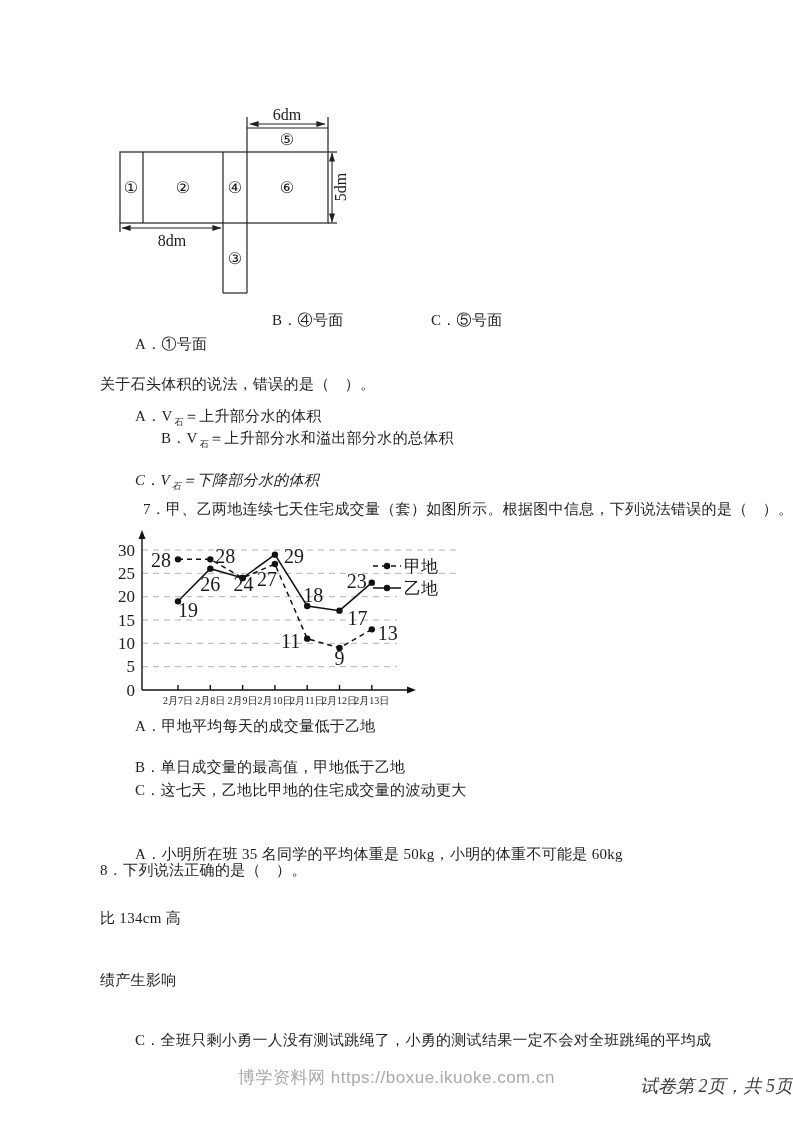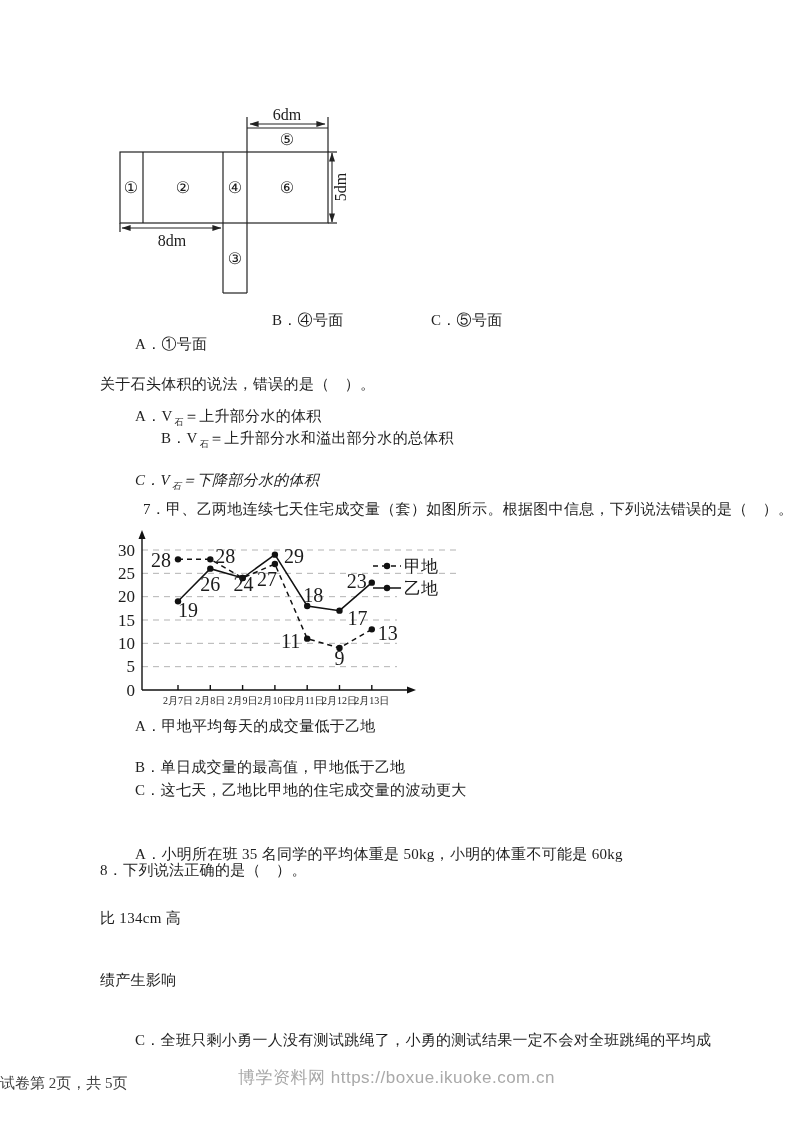--- a/index.html
+++ b/index.html
@@ -23,22 +23,22 @@
   .dlabel { font-size:20px; }
   .ytick { font-size:17px; }
   .xtick { font-size:10px; }
   .legend-text { font-size:17px; }
   .watermark {
     position:absolute; top:1066px; left:0; width:100%; text-align:center;
     color:#a9a9a9; font-family:"Liberation Sans","DejaVu Sans",sans-serif;
     font-size:17px; letter-spacing:0.5px;
   }
   .pageinfo {
-    position:absolute; top:1074px; left:0; width:100%; text-align:left;
-    color:#3d3d3d; font-size:15px;
+    position:absolute; top:1074px; left:0; width:100%; text-align:right;
+    color:#3d3d3d; font-size:18px;font-style:italic;
   }
 </style>
 </head>
 <body>
 
 <div class="page">
 
   <svg class="net-svg" style="left:115px; top:103px;" width="250" height="200">
     <defs>
       <marker id="dimarr" markerWidth="10" markerHeight="8" refX="8.6" refY="3" orient="auto-start-reverse" markerUnits="userSpaceOnUse">

